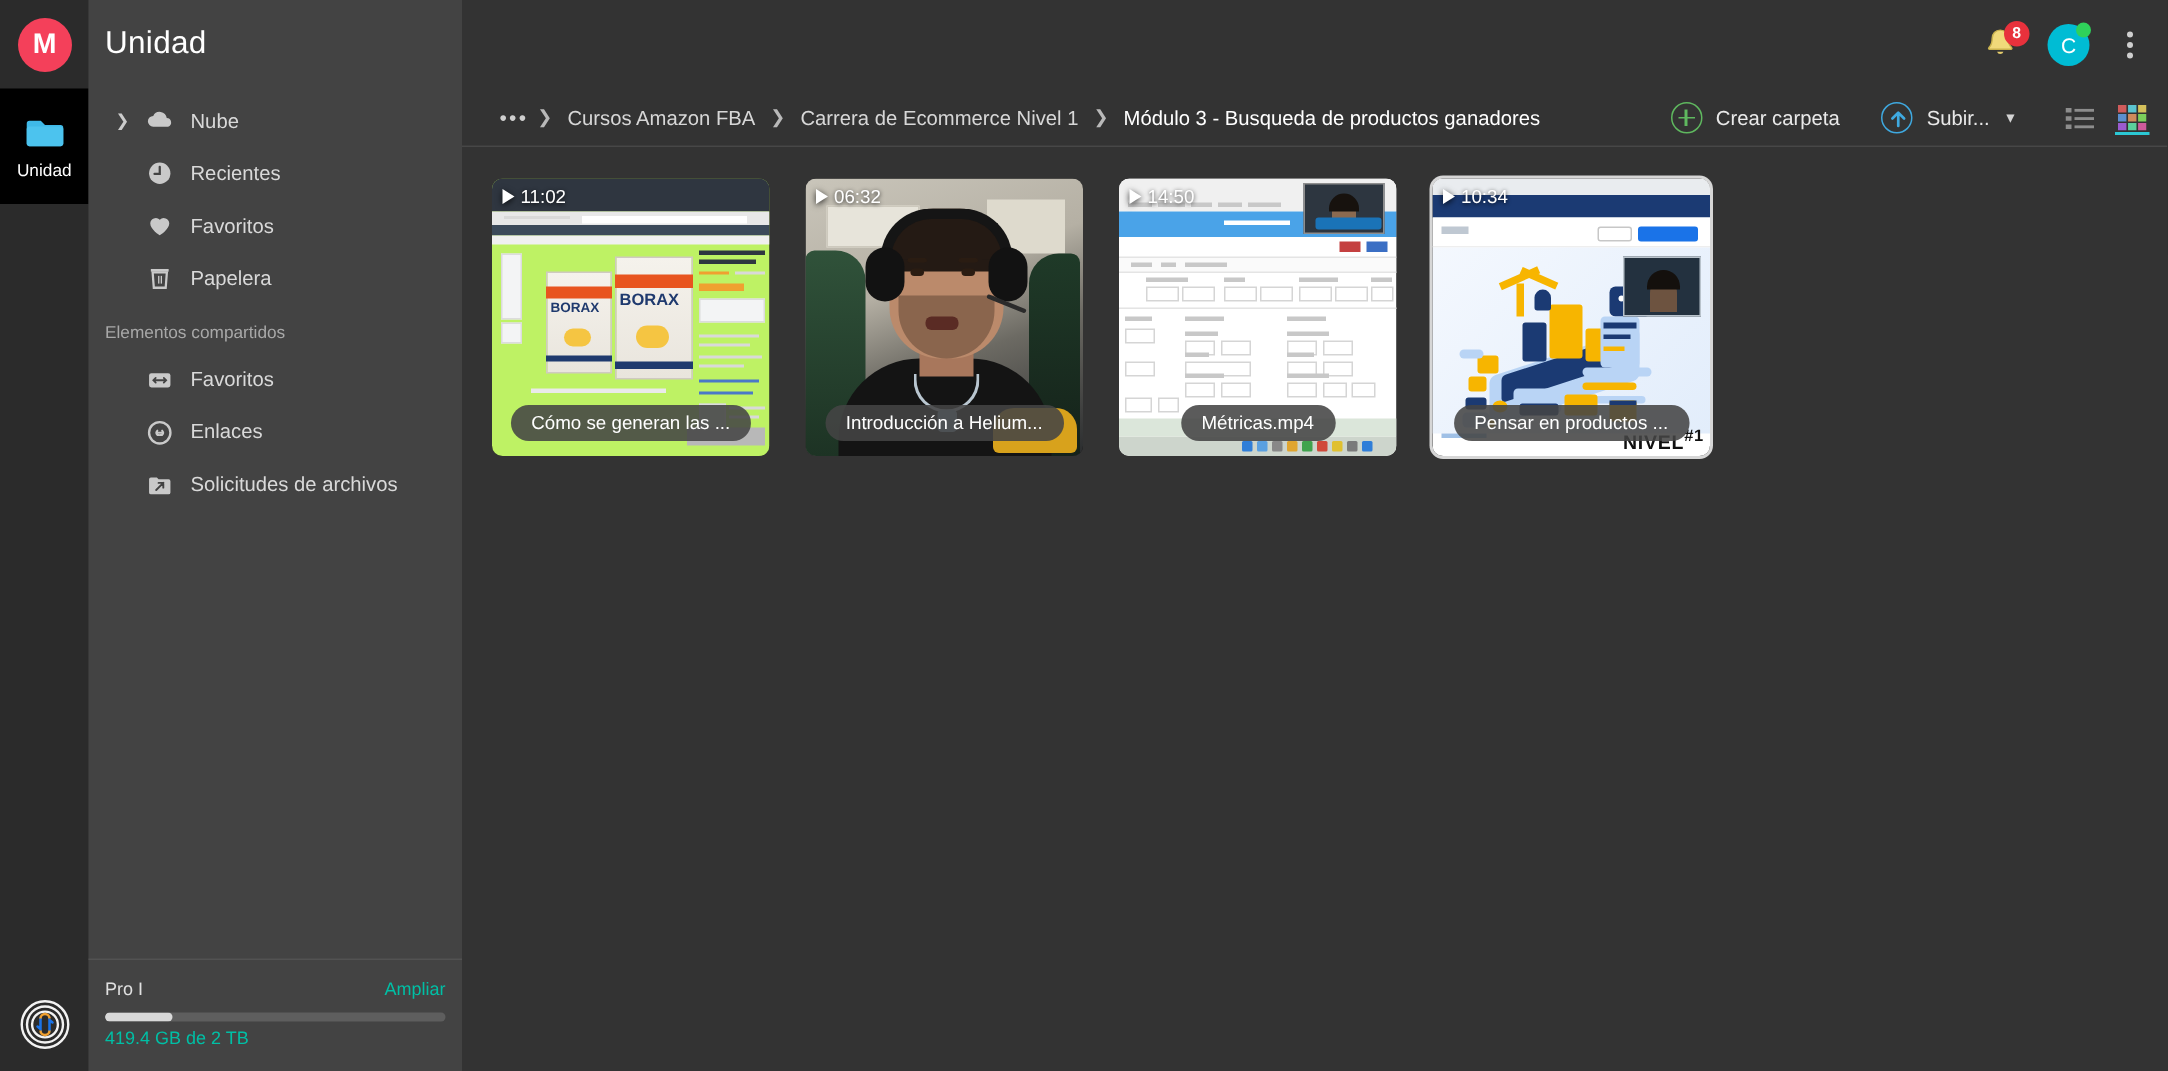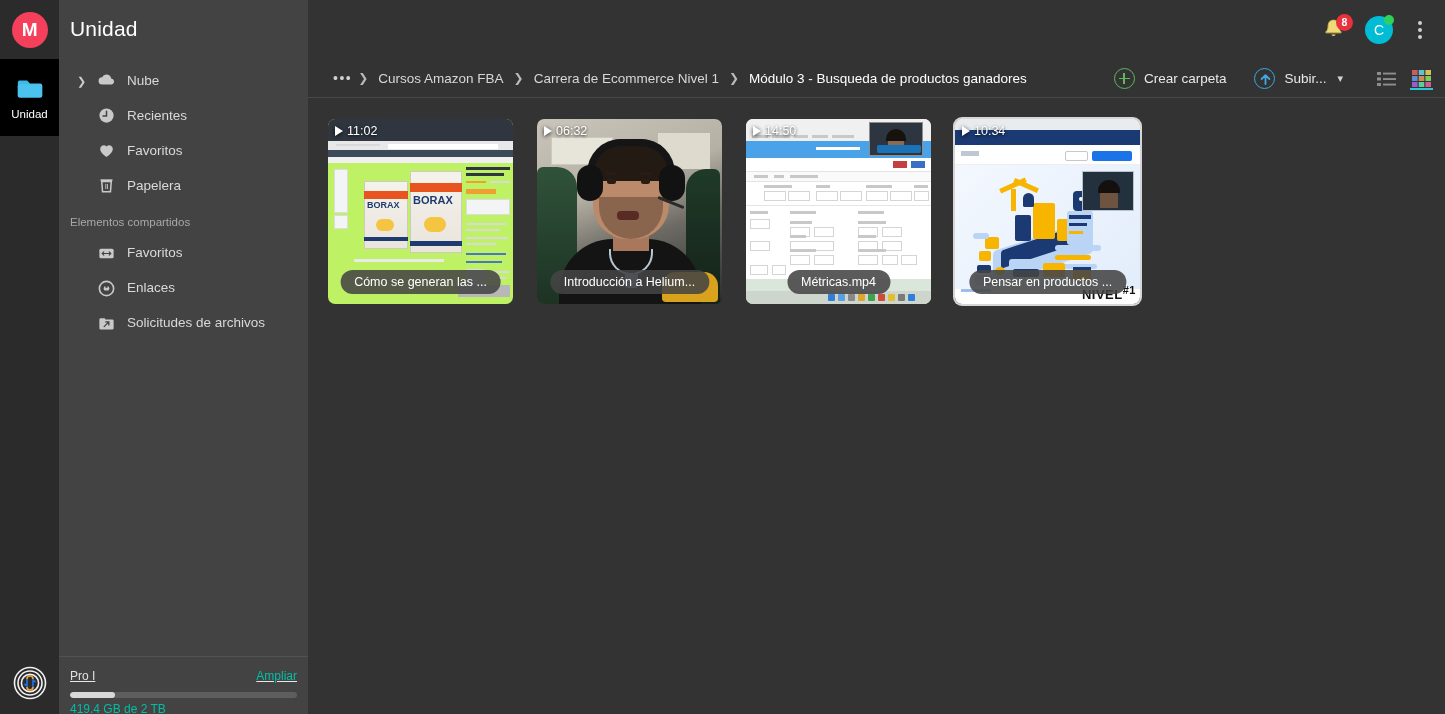--- a/index.html
+++ b/index.html
@@ -61,22 +61,22 @@
   }
   .sb-item.has-caret { padding-left: 38px; }
   .sb-ico { width: 19px; height: 19px; flex: 0 0 19px; display:block; }
   .sb-lbl { font-size: 13.5px; color: #d9d9d9; line-height: 1; }
   .sb-section {
     font-size: 11.5px; color: #a8a8a8; padding: 14px 0 7px 11px; line-height: 1;
   }
 
   
   .sb-storage {
-    position: absolute; left: 0; bottom: 0; width: 249px; height: 58px;
-    border-top: 1px solid #525252; padding: 12px 11px 0 11px; text-decoration: underline;
+    position: absolute; left: 0; bottom: 0; width: 249px; height: 75px;
+    border-top: 1px solid #525252; padding: 12px 11px 0 11px;
   }
   .sb-storage-row { display: flex; justify-content: space-between; align-items: baseline; }
   .sb-plan { font-size: 12px; color: #e0e0e0; }
   .sb-upgrade { font-size: 12px; color: #00bfa5; cursor: pointer; }
   .sb-bar {
     margin-top: 9px; height: 6px; border-radius: 3px; background: #5e5e5e; width: 100%;
     overflow: hidden;
   }
   .sb-bar-fill { height: 6px; background: #d8d8d8; border-radius: 3px; width: 20%; }
   .sb-quota { margin-top: 4px; font-size: 12px; color: #00bfa5; }

